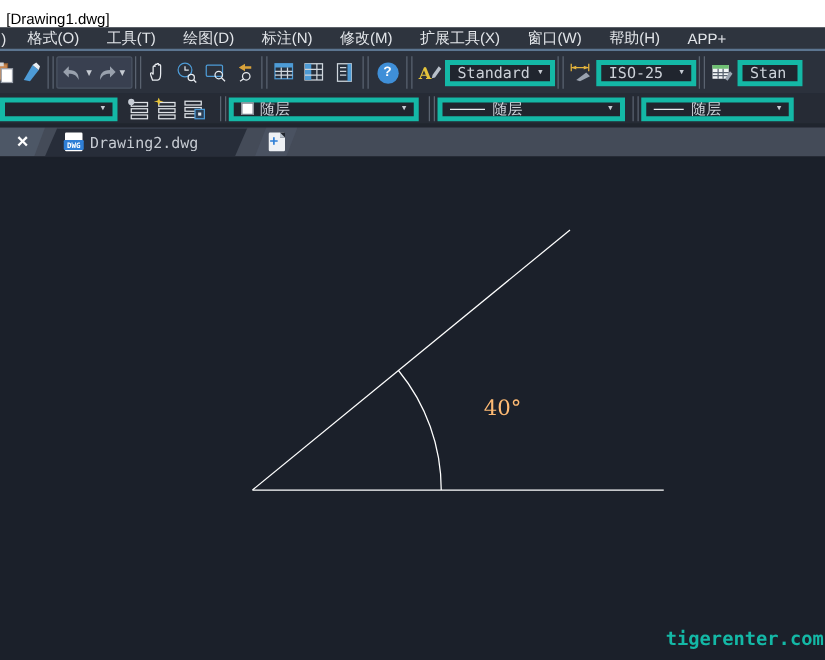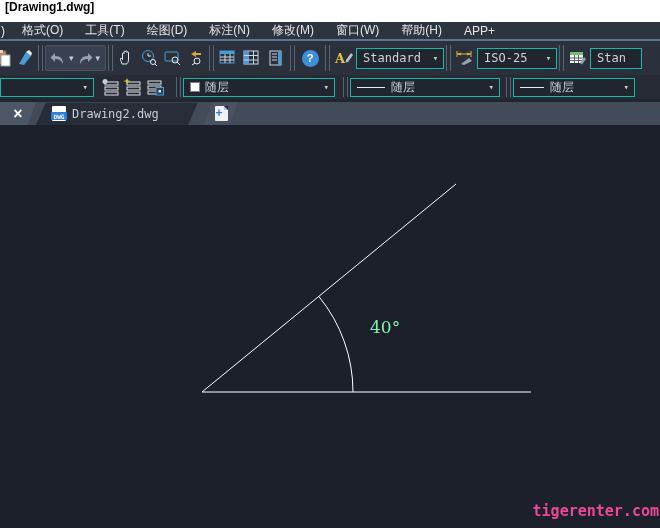--- a/index.html
+++ b/index.html
@@ -1,41 +1,41 @@
 <!DOCTYPE html>
 <html><head>
 <meta charset="utf-8">
 <style>
   * { margin:0; padding:0; box-sizing:border-box; }
   html,body { width:660px; height:528px; overflow:hidden; }
   body { font-family:"Liberation Sans", sans-serif; background:#1b202a; position:relative; }
 
   
   .titlebar { height:22px; background:#ffffff; color:#000; font-size:12px;
-              display:flex; align-items:flex-start; padding-left:5px;font-weight:bold; }
+              display:flex; align-items:flex-end; padding-left:5px; }
 
   
   .menubar { height:19px; background:#2e343e; display:flex; align-items:center;
              color:#e2e5e9; font-size:12px; border-bottom:2px solid #5c7590; }
   .menu-item { padding:0 11px; white-space:nowrap; cursor:default; }
   .menu-item.partial { padding:0 6px 0 1px; }
 
   
   .toolbar1 { height:34px; background:#2b313c; display:flex; align-items:center; }
   .toolbar2 { height:24px; background:#262b35; display:flex; align-items:center; }
   .sep { width:5px; height:26px; margin:0 2px; border-left:1px solid #5a6370;
          border-right:1px solid #5a6370; flex:0 0 auto; }
   .toolbar2 .sep { height:20px; }
   .tool-btn { height:26px; min-width:22px; display:flex; align-items:center;
               justify-content:center; flex:0 0 auto; }
   .toolbar2 .tool-btn { height:20px; }
   .undo-group { display:flex; align-items:center; height:26px; background:#394050;
                 border:1px solid #4b5463; border-radius:2px; padding:0 3px; flex:0 0 auto; }
   .caret { color:#c6cbd2; font-size:9px; line-height:1; padding:0 2px; }
-  .combo { height:21px; background:#20252e; border:1px solid #14b8a6; display:flex;
+  .combo { height:21px; background:#20252e; border:4px solid #14b8a6; display:flex;
            align-items:center; color:#ccd1d8; font-size:12px;
            font-family:"DejaVu Sans Mono", monospace; padding:0 3px 0 6px; flex:0 0 auto; }
   .combo .value { white-space:nowrap; overflow:hidden; }
   .combo .caret { margin-left:auto; }
   .swatch { width:10px; height:10px; background:#ffffff; border:1px solid #7b828d;
             margin-right:5px; flex:0 0 auto; }
   .lt-line { width:28px; height:0; border-top:1px solid #e8ecf0; margin-right:6px; flex:0 0 auto; }
   .help-btn { width:17px; height:17px; border-radius:50%; background:#3f8fd8; color:#fff;
               font-size:11px; font-weight:bold; display:flex; align-items:center;
               justify-content:center; }
@@ -60,39 +60,40 @@
             clip-path:polygon(9px 0,100% 0,calc(100% - 9px) 100%,0 100%); margin-left:6px; flex:0 0 auto; }
   .page-ic { width:13px; height:15px; background:#eef1f5; border-radius:1px; position:relative; }
   .page-ic .fold { position:absolute; top:0; right:0; width:0; height:0;
                    border-left:4px solid #b9c2cd; border-top:4px solid #20252e; }
   .page-ic .plus { position:absolute; left:1px; top:1px; color:#2f7fd6; font-size:12px;
                    font-weight:bold; line-height:12px; }
 
   
   .canvas { position:absolute; left:0; top:127px; width:660px; height:401px; background:#1b202a; }
   .canvas svg.draw { position:absolute; left:0; top:0; }
-  .angle-label { position:absolute; left:370px; top:190px; color:#86efac;
+  .angle-label { position:absolute; left:387px; top:190px; color:#fdba74;
                  font-family:"DejaVu Serif", serif; font-size:17px; }
-  .watermark { position:absolute; right:1px; bottom:8px; color:#ec4899; font-weight:bold;
+  .watermark { position:absolute; right:1px; bottom:8px; color:#14b8a6; font-weight:bold;
                font-size:15px; font-family:"DejaVu Sans Mono", monospace; letter-spacing:0; }
 </style>
 </head>
 <body>
 
 <div class="titlebar">
   <span>[Drawing1.dwg]</span>
 </div>
 
 <div class="menubar">
   <span class="menu-item partial">)</span>
   <span class="menu-item">格式(O)</span>
   <span class="menu-item">工具(T)</span>
   <span class="menu-item">绘图(D)</span>
   <span class="menu-item">标注(N)</span>
   <span class="menu-item">修改(M)</span>
+  <span class="menu-item">扩展工具(X)</span>
   <span class="menu-item">窗口(W)</span>
   <span class="menu-item">帮助(H)</span>
   <span class="menu-item">APP+</span>
 </div>
 
 <div class="toolbar1">
   <div class="tool-btn" style="margin-left:-8px">
     <svg width="18" height="18">
       <rect x="1" y="2" width="11" height="13" fill="#c8854e" stroke="#8a5a30"></rect>
       <rect x="4" y="1" width="5" height="3" fill="#d8d8d8"></rect>

